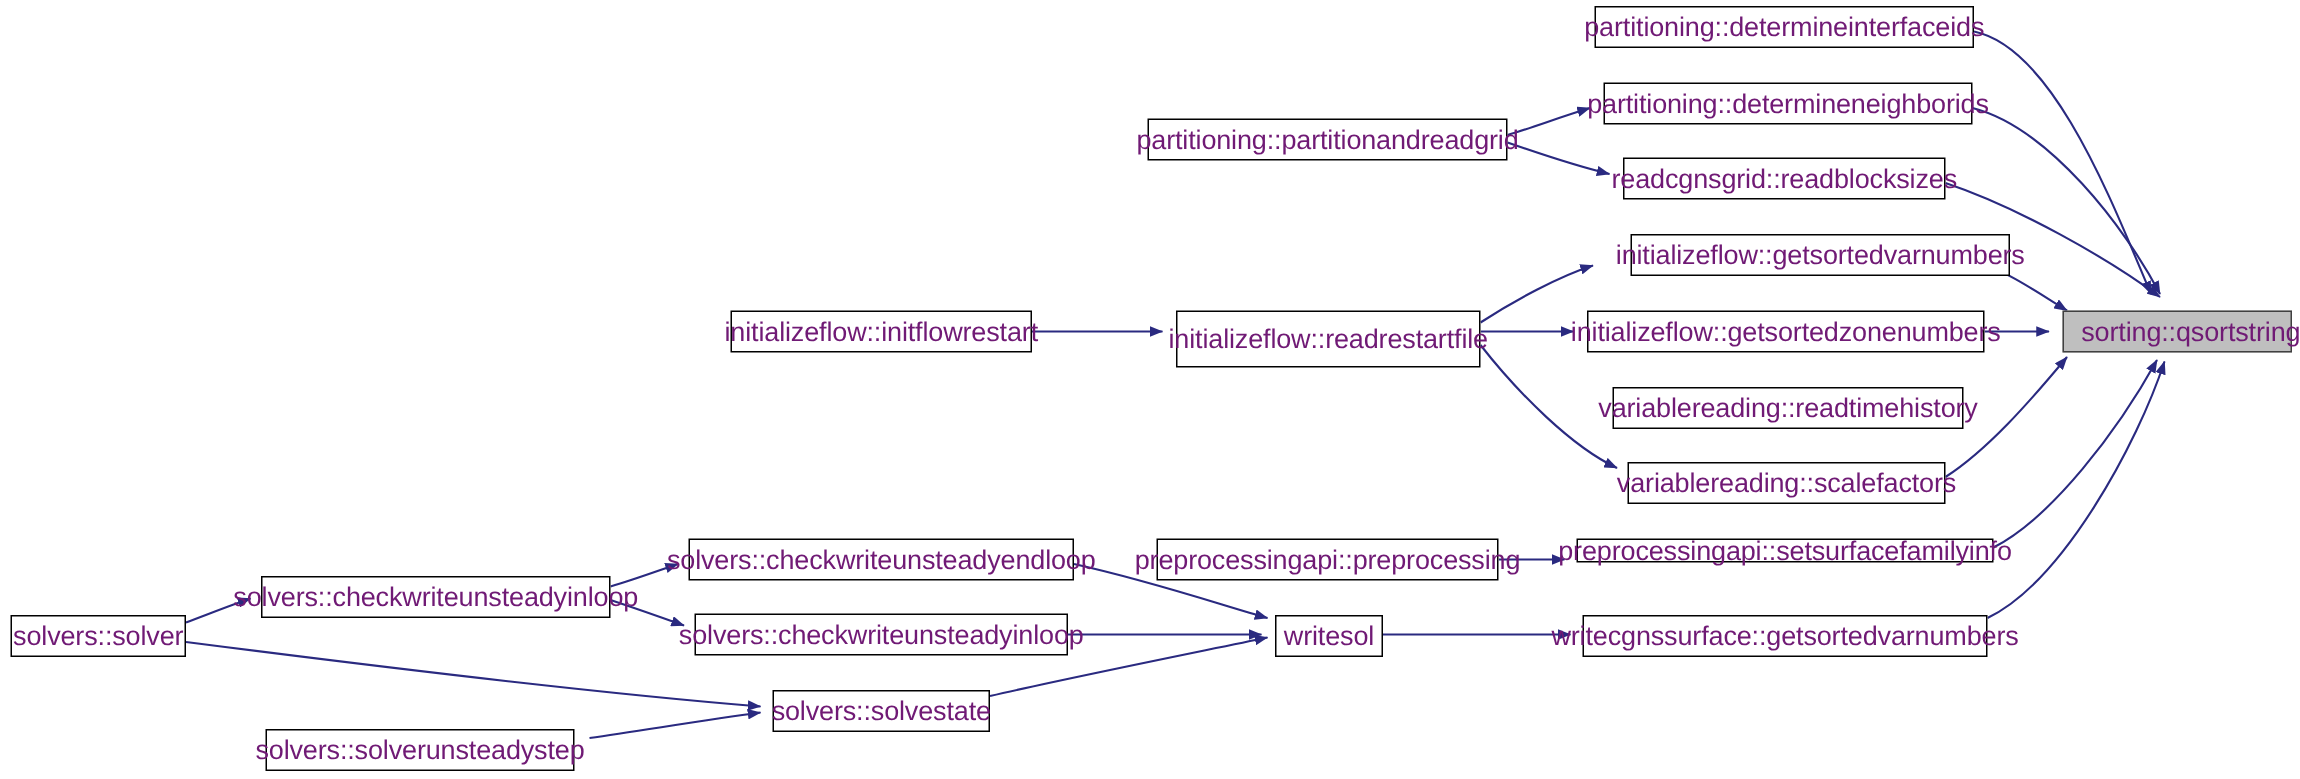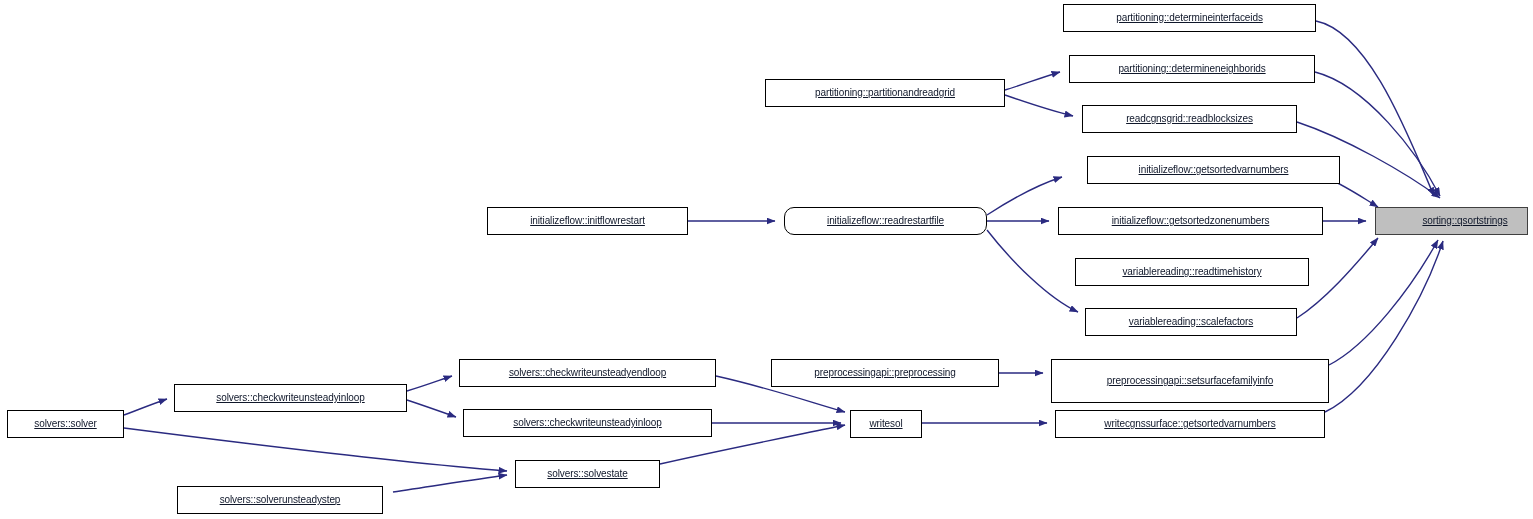--- a/index.html
+++ b/index.html
@@ -8,29 +8,28 @@
     width:1533px;height:519px;
     background:#ffffff;
     font-family:"Liberation Sans", sans-serif;
     overflow:hidden;
   }
   .node{
     position:absolute;
     box-sizing:border-box;
     border:1px solid #000000;
     background:#ffffff;
-    color:#0f172a;
-    font-size:10px;
+    color:#701a75;
+    font-size:18px;
     line-height:1;
     display:flex;
     align-items:center;
     justify-content:center;
     white-space:nowrap;
     letter-spacing:-0.1px;
-    text-decoration:underline;
   }
   .node.highlight{
     background:#bfbfbf;
     border:1px solid #404040;
     padding-left:27px;
   }
   #edges{
     position:absolute;left:0;top:0;
     width:1533px;height:519px;
     pointer-events:none;
@@ -77,28 +76,28 @@
 
   <div id="node-layer">
       <div class="node" style="left: 1063px; top: 4px; width: 253px; height: 28px;">partitioning::determineinterfaceids</div>
       <div class="node" style="left: 1069px; top: 55px; width: 246px; height: 28px;">partitioning::determineneighborids</div>
       <div class="node" style="left: 1082px; top: 105px; width: 215px; height: 28px;">readcgnsgrid::readblocksizes</div>
       <div class="node" style="left: 765px; top: 79px; width: 240px; height: 28px;">partitioning::partitionandreadgrid</div>
       <div class="node" style="left: 1063px; top: 156px; width: 253px; height: 28px; margin-left: 24px;">initializeflow::getsortedvarnumbers</div>
       <div class="node" style="left: 1058px; top: 207px; width: 265px; height: 28px; text-align: center;">initializeflow::getsortedzonenumbers</div>
       <div class="node" style="left: 1075px; top: 258px; width: 234px; height: 28px;">variablereading::readtimehistory</div>
       <div class="node" style="left: 1085px; top: 308px; width: 212px; height: 28px;">variablereading::scalefactors</div>
-      <div class="node" style="left: 784px; top: 207px; width: 203px; height: 28px; border-radius: 10px;">initializeflow::readrestartfile</div>
+      <div class="node" style="left: 784px; top: 207px; width: 203px; height: 38px;">initializeflow::readrestartfile</div>
       <div class="node" style="left: 487px; top: 207px; width: 201px; height: 28px;">initializeflow::initflowrestart</div>
       <div class="node highlight" style="left: 1375px; top: 207px; width: 153px; height: 28px;">sorting::qsortstrings</div>
       <div class="node" style="left: 459px; top: 359px; width: 257px; height: 28px;">solvers::checkwriteunsteadyendloop</div>
       <div class="node" style="left: 463px; top: 409px; width: 249px; height: 28px;">solvers::checkwriteunsteadyinloop</div>
       <div class="node" style="left: 174px; top: 384px; width: 233px; height: 28px;">solvers::checkwriteunsteadyinloop</div>
       <div class="node" style="left: 7px; top: 410px; width: 117px; height: 28px;">solvers::solver</div>
       <div class="node" style="left: 515px; top: 460px; width: 145px; height: 28px;">solvers::solvestate</div>
       <div class="node" style="left: 177px; top: 486px; width: 206px; height: 28px;">solvers::solverunsteadystep</div>
       <div class="node" style="left: 771px; top: 359px; width: 228px; height: 28px;">preprocessingapi::preprocessing</div>
-      <div class="node" style="left: 1051px; top: 359px; width: 278px; height: 44px;">preprocessingapi::setsurfacefamilyinfo</div>
+      <div class="node" style="left: 1051px; top: 359px; width: 278px; height: 16px;">preprocessingapi::setsurfacefamilyinfo</div>
       <div class="node" style="left: 850px; top: 410px; width: 72px; height: 28px;">writesol</div>
       <div class="node" style="left: 1055px; top: 410px; width: 270px; height: 28px;">writecgnssurface::getsortedvarnumbers</div>
     </div>
 
 </div>
 
 </body></html>

